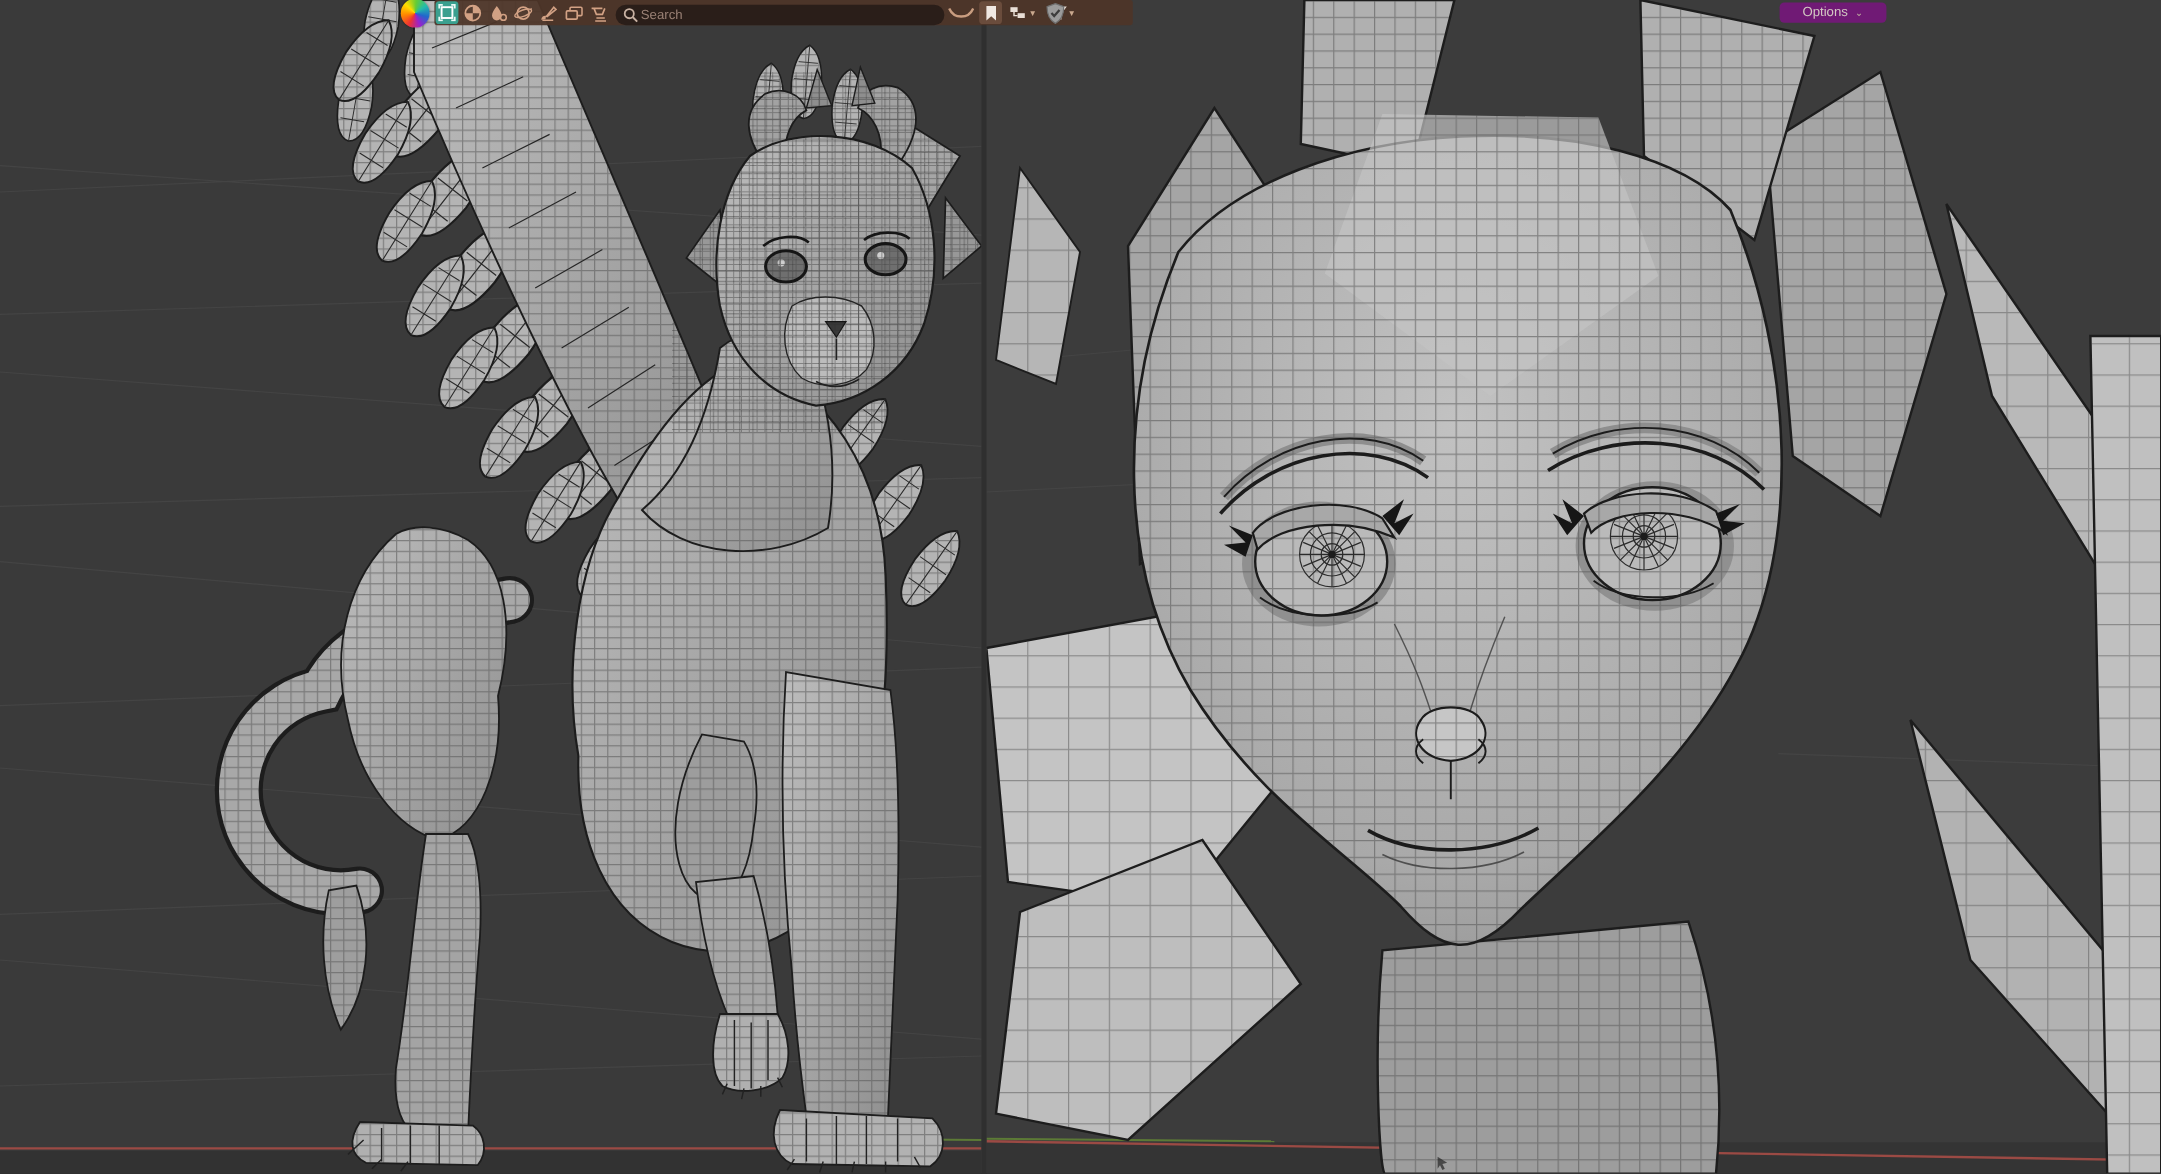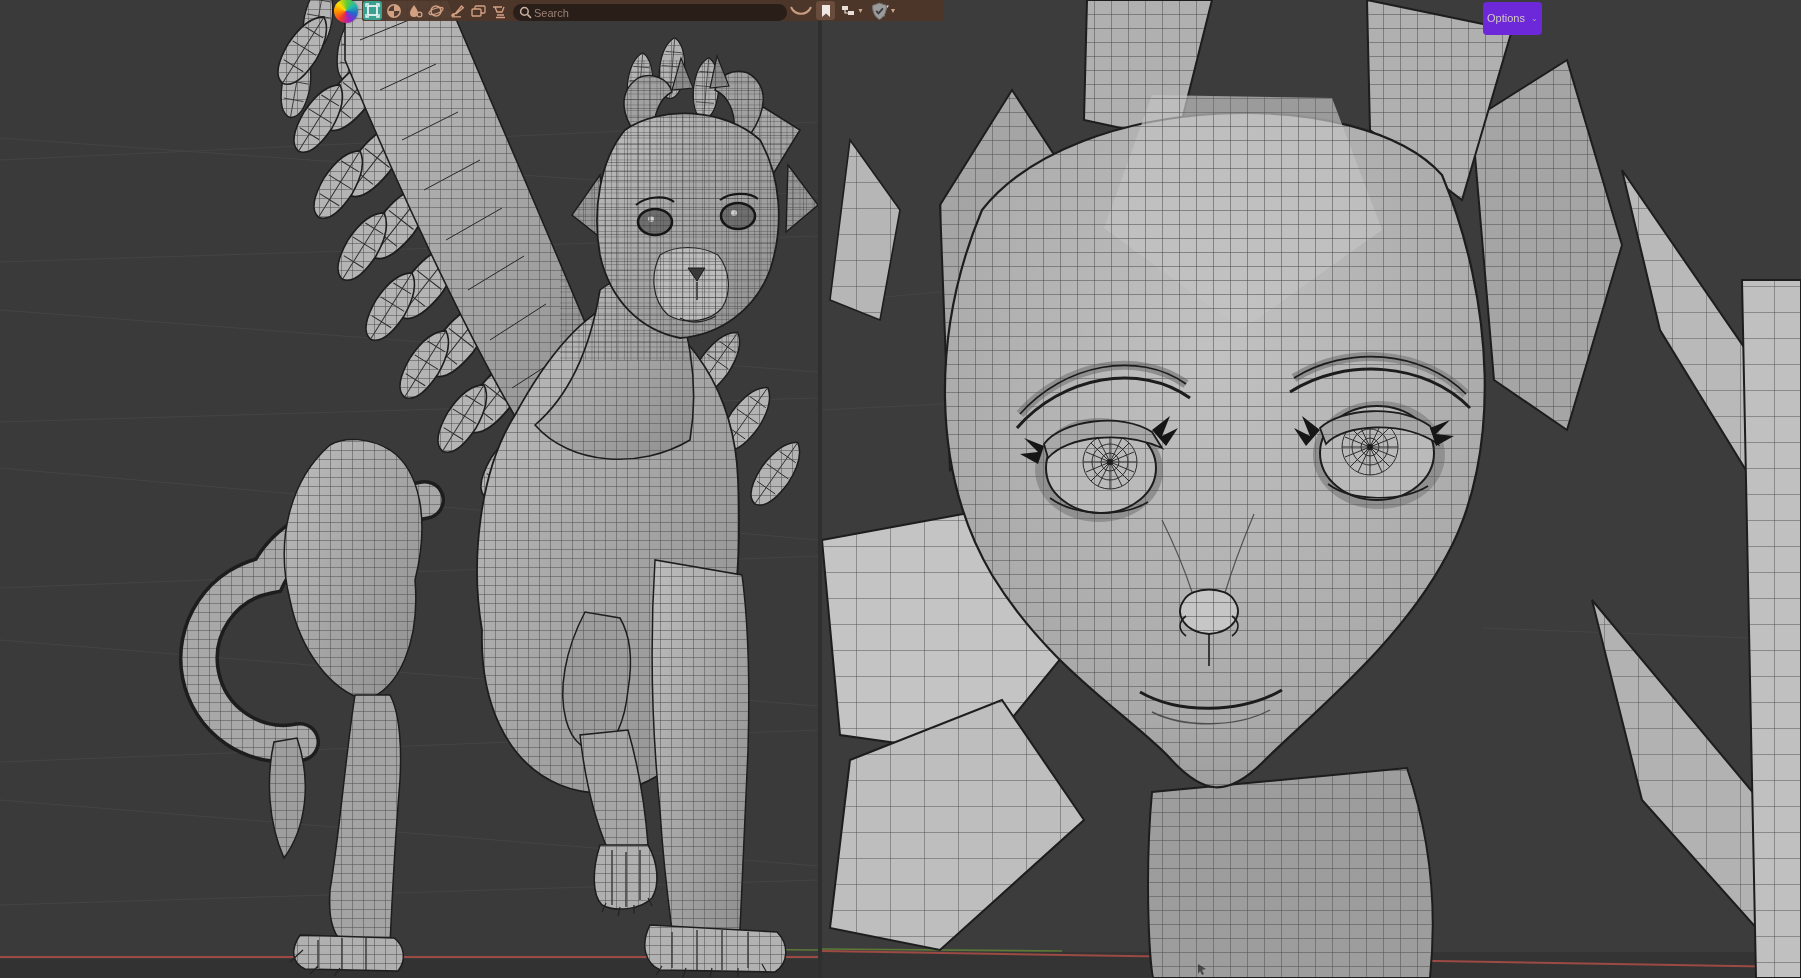--- a/index.html
+++ b/index.html
@@ -22,22 +22,22 @@
   .tbtn.active{background:#3aa08f;}
   .tbtn svg{display:block;}
   #searchbox{flex:0 0 auto;margin-left:4px;width:262px;height:17px;background:#2a1e19;
     border:none;border-radius:9px;display:flex;align-items:center;padding:0 6px;}
   #searchbox input{background:transparent;border:none;outline:none;color:#cbb7ab;
     font-size:11px;width:220px;font-family:"Liberation Sans",sans-serif;}
   #searchbox input::placeholder{color:#9a8175;}
   .chev{font-size:8px;color:#caa98f;margin-left:1px;}
   #shield-btn{position:absolute;left:869px;top:1px;width:20px;height:20px;display:flex;
     align-items:center;justify-content:center;}
-  #options-btn{position:absolute;left:1483px;top:2px;height:33px;padding:0 4px;
-    background:#6d28d9;border-radius:4px;display:flex;align-items:center;gap:5px;
+  #options-btn{position:absolute;left:1483px;top:2px;height:17px;padding:0 19px;
+    background:#701a75;border-radius:4px;display:flex;align-items:center;gap:5px;
     color:#d2c8c2;font-size:11px;line-height:17px;}
   #options-btn .chev{color:#b9a69b;}
   
   #mouse-cursor{position:absolute;left:1196px;top:963px;width:12px;height:12px;opacity:.65;}
   svg{shape-rendering:geometricPrecision;}
 </style>
 </head>
 <body>
 
 <div id="stage">

